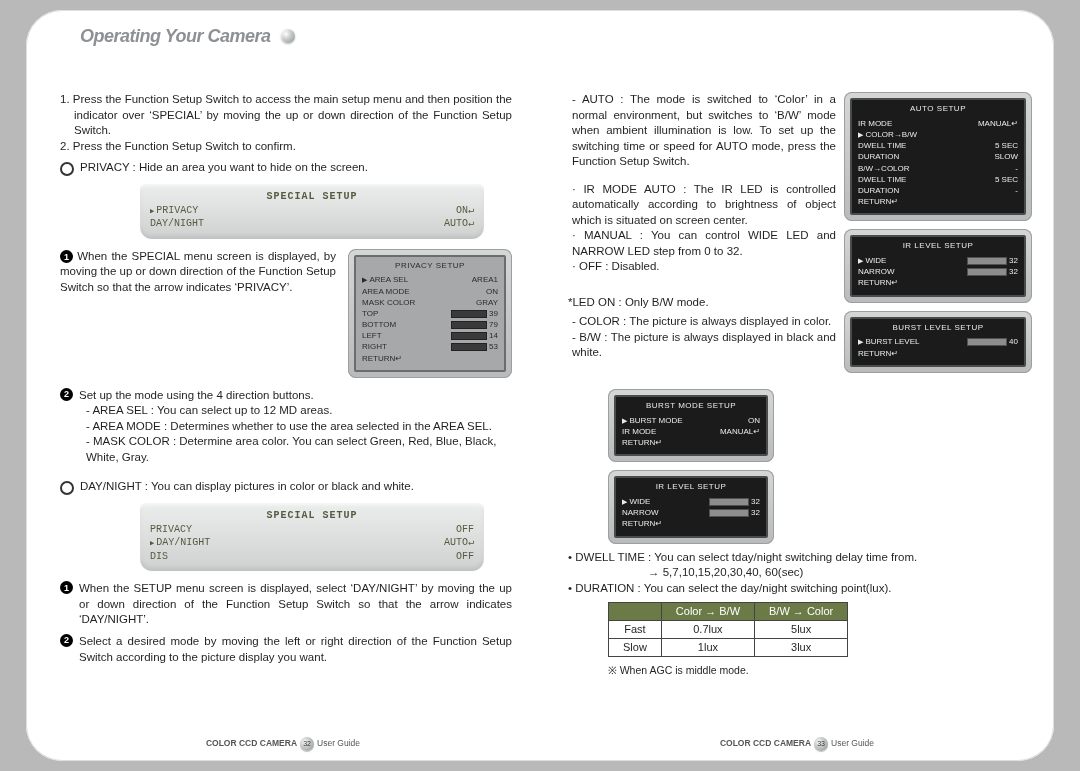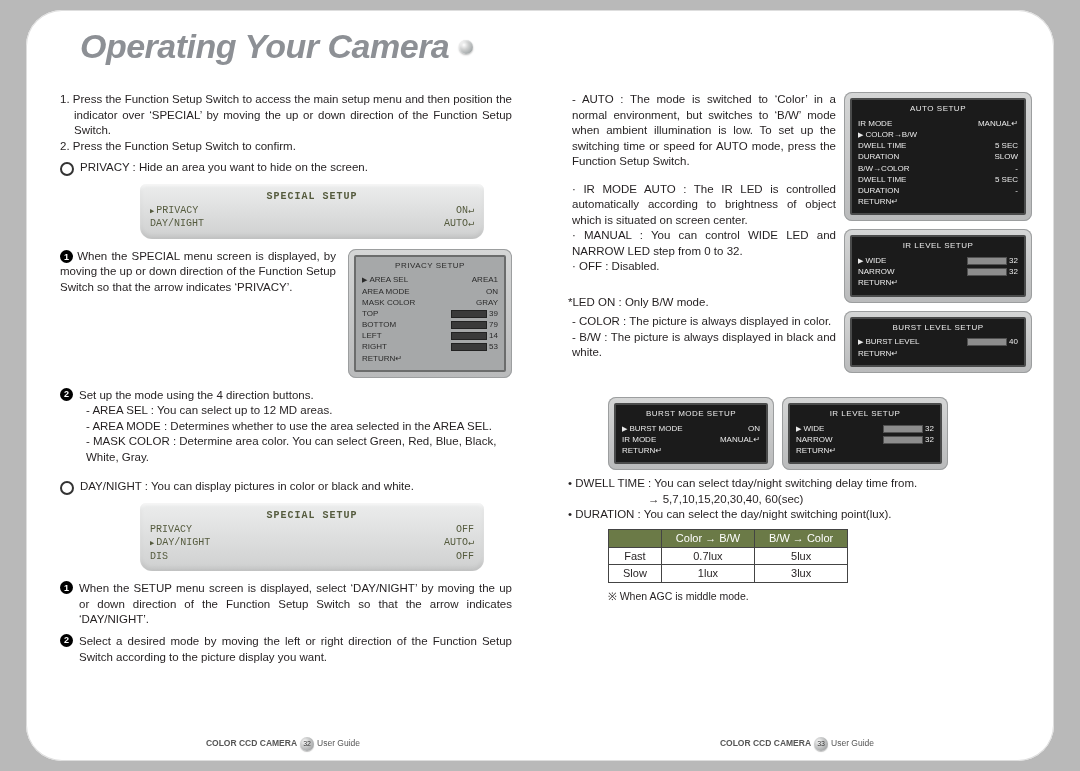--- a/index.html
+++ b/index.html
@@ -38,21 +38,21 @@
     box-shadow: inset 0 0 0 1px #dedede;
   }
   .content {
     position:absolute; inset: 28px 34px 20px 34px;
     display: flex; gap: 56px;
   }
   .col { flex:1 1 0; min-width:0; }
   h1.title {
     position:absolute; top:14px; left:54px;
     margin:0;
-    font-size: 34px; font-weight: 800;
+    font-size: 18px; font-weight: 800;
     font-style: italic;
     letter-spacing: -0.5px;
     color: #8d9095;
     display:flex; align-items:center; gap:10px;
   }
   .title-dot {
     display:inline-block; width:14px; height:14px;
     border-radius:50%;
     background: radial-gradient(circle at 35% 35%, #fff 0%, #cfd0d0 35%, #a8adae 70%, #6f7475 100%);
     box-shadow: 0 1px 2px rgba(0,0,0,.3), inset 1px 1px 2px rgba(255,255,255,.6);
@@ -395,21 +395,21 @@
           <span class="dash"></span>
           <span class="t">- COLOR : The picture is always displayed in color.</span>
         </div>
       <div class="sub-line">
           <span class="dash"></span>
           <span class="t">- B/W : The picture is always displayed in black and white.</span>
         </div>
 
       <div class="clear"></div>
 
-      <div class="tv-wrap" style="margin-left:40px; margin-top:10px;">
+      <div class="tv-wrap" style="margin-left:40px; margin-top:2px;flex-direction:column;">
         <div class="tv s">
             <div class="screen">
           <div class="stitle">BURST MODE SETUP</div>
           <div class="srow">
                 <span class="l">
                   <span class="tri"></span>
                   <span>BURST MODE</span>
                 </span>
                 <span>ON</span>
               </div>

